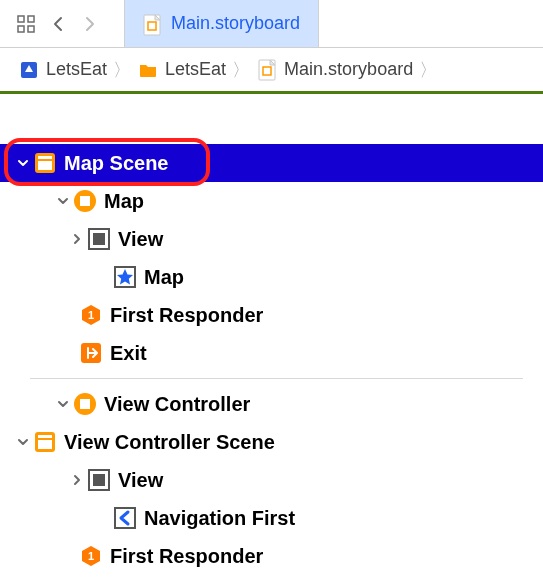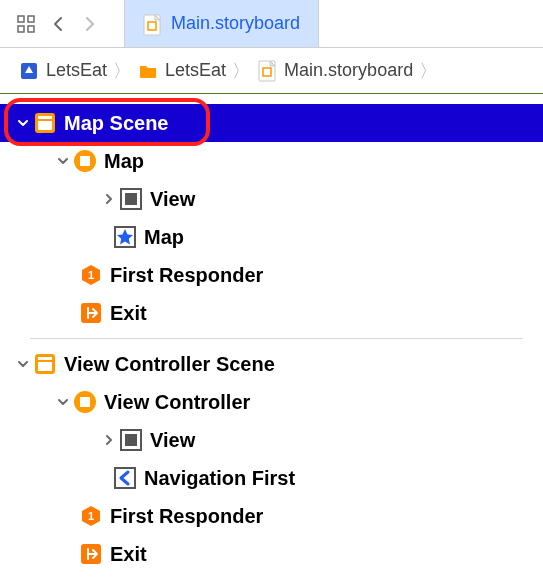--- a/index.html
+++ b/index.html
@@ -6,36 +6,36 @@
   html, body { width: 543px; height: 583px; font-family: -apple-system, "Helvetica Neue", Arial, sans-serif; background: #fff; overflow: hidden; }
   
   .toolbar { height: 48px; display: flex; align-items: center; border-bottom: 1px solid #d0d0d0; }
   .toolbar-left { display: flex; align-items: center; padding-left: 12px; gap: 4px; }
   .toolbar-icon { width: 28px; height: 28px; display: flex; align-items: center; justify-content: center; color: #6b6b6b; }
   .tab-region { flex: 1; display: flex; align-items: stretch; height: 100%; margin-left: 20px; }
   .tab { display: flex; align-items: center; gap: 8px; padding: 0 18px; background: #cfe2ff; color: #1e5ff5; font-size: 18px; border-left: 1px solid #d0d0d0; border-right: 1px solid #d0d0d0; }
   .tab .file-icon { width: 20px; height: 20px; }
   .tab-rest { flex: 1; }
   
-  .breadcrumb { height: 46px; display: flex; align-items: center; padding: 0 18px; gap: 6px; font-size: 18px; color: #444; border-bottom: 1px solid #4d7c0f; background: #fff; }
+  .breadcrumb { height: 46px; display: flex; align-items: center; padding: 0 18px; gap: 6px; font-size: 18px; color: #444; border-bottom: 3px solid #4d7c0f; background: #fff; }
   .bc-item { display: flex; align-items: center; gap: 6px; }
   .bc-sep { color: #b0b0b0; font-size: 18px; }
   .bc-icon { width: 22px; height: 22px; display: flex; align-items: center; justify-content: center; }
   
   .outline { padding-top: 10px; font-size: 20px; color: #000; }
   .row { display: flex; align-items: center; height: 38px; position: relative; }
-  .row-sel { background: #1400d0; color: #fff; }
+  .row-sel { background: #1400d0; color: #fff; margin-top: 40px; }
   .disclosure { width: 18px; display: flex; align-items: center; justify-content: center; font-size: 14px; color: inherit; }
   .node-icon { width: 26px; height: 26px; display: flex; align-items: center; justify-content: center; margin-right: 6px; }
   .node-label { font-weight: 700; }
   .bold { font-weight: 700; }
   
   .ind-1 { padding-left: 14px; }
   .ind-2 { padding-left: 54px; }
-  .ind-3 { padding-left: 100px; }
+  .ind-3 { padding-left: 68px; }
   .ind-3b { padding-left: 112px; } 
   .ind-leaf { padding-left: 78px; } 
   
   .divider { height: 1px; background: #d8d8d8; margin: 6px 20px 6px 30px; }
   
   .highlight-ring { position: absolute; border: 4px solid #ff2020; border-radius: 16px; pointer-events: none; }
   
   
   svg { display: block; }
 </style>
@@ -185,51 +185,51 @@
       <svg width="24" height="24" viewBox="0 0 24 24">
           <rect x="2" y="2" width="20" height="20" rx="3" fill="#ff7a00"></rect>
           <path d="M9 7 v10 M9 12 h8 M14 8 l4 4 -4 4" fill="none" stroke="#fff" stroke-width="2" stroke-linecap="round" stroke-linejoin="round"></path>
         </svg>
     </span>
     <span class="node-label">Exit</span>
   </div>
 
   <div class="divider"></div>
 
+  <div class="row ind-2">
+    <span class="disclosure">
+      <svg width="12" height="12" viewBox="0 0 12 12">
+          <path d="M2 4 L6 8 L10 4" fill="none" stroke="#6b6b6b" stroke-width="2" stroke-linecap="round" stroke-linejoin="round"></path>
+        </svg>
+    </span>
+    <span class="node-icon">
+      <svg width="24" height="24" viewBox="0 0 24 24">
+          <circle cx="12" cy="12" r="11" fill="#ff9a00"></circle>
+          <rect x="7" y="7" width="10" height="10" fill="#fff"></rect>
+        </svg>
+    </span>
+    <span class="node-label">View Controller</span>
+  </div>
+
   <div class="row ind-1">
     <span class="disclosure">
       <svg width="12" height="12" viewBox="0 0 12 12">
           <path d="M2 4 L6 8 L10 4" fill="none" stroke="#6b6b6b" stroke-width="2" stroke-linecap="round" stroke-linejoin="round"></path>
         </svg>
     </span>
     <span class="node-icon">
       <svg width="24" height="24" viewBox="0 0 24 24">
           <rect x="2" y="2" width="20" height="20" rx="3" fill="#ff9a00"></rect>
           <rect x="5" y="5" width="14" height="3" fill="#fff"></rect>
           <rect x="5" y="10" width="14" height="9" fill="#fff"></rect>
         </svg>
     </span>
     <span class="node-label bold">View Controller Scene</span>
   </div>
 
-  <div class="row ind-2">
-    <span class="disclosure">
-      <svg width="12" height="12" viewBox="0 0 12 12">
-          <path d="M2 4 L6 8 L10 4" fill="none" stroke="#6b6b6b" stroke-width="2" stroke-linecap="round" stroke-linejoin="round"></path>
-        </svg>
-    </span>
-    <span class="node-icon">
-      <svg width="24" height="24" viewBox="0 0 24 24">
-          <circle cx="12" cy="12" r="11" fill="#ff9a00"></circle>
-          <rect x="7" y="7" width="10" height="10" fill="#fff"></rect>
-        </svg>
-    </span>
-    <span class="node-label">View Controller</span>
-  </div>
-
   <div class="row ind-3">
     <span class="disclosure">
       <svg width="12" height="12" viewBox="0 0 12 12">
           <path d="M4 2 L8 6 L4 10" fill="none" stroke="#6b6b6b" stroke-width="2" stroke-linecap="round" stroke-linejoin="round"></path>
         </svg>
     </span>
     <span class="node-icon">
       <svg width="22" height="22" viewBox="0 0 22 22">
           <rect x="1" y="1" width="20" height="20" fill="none" stroke="#555" stroke-width="2"></rect>
           <rect x="5" y="5" width="12" height="12" fill="#555"></rect>

